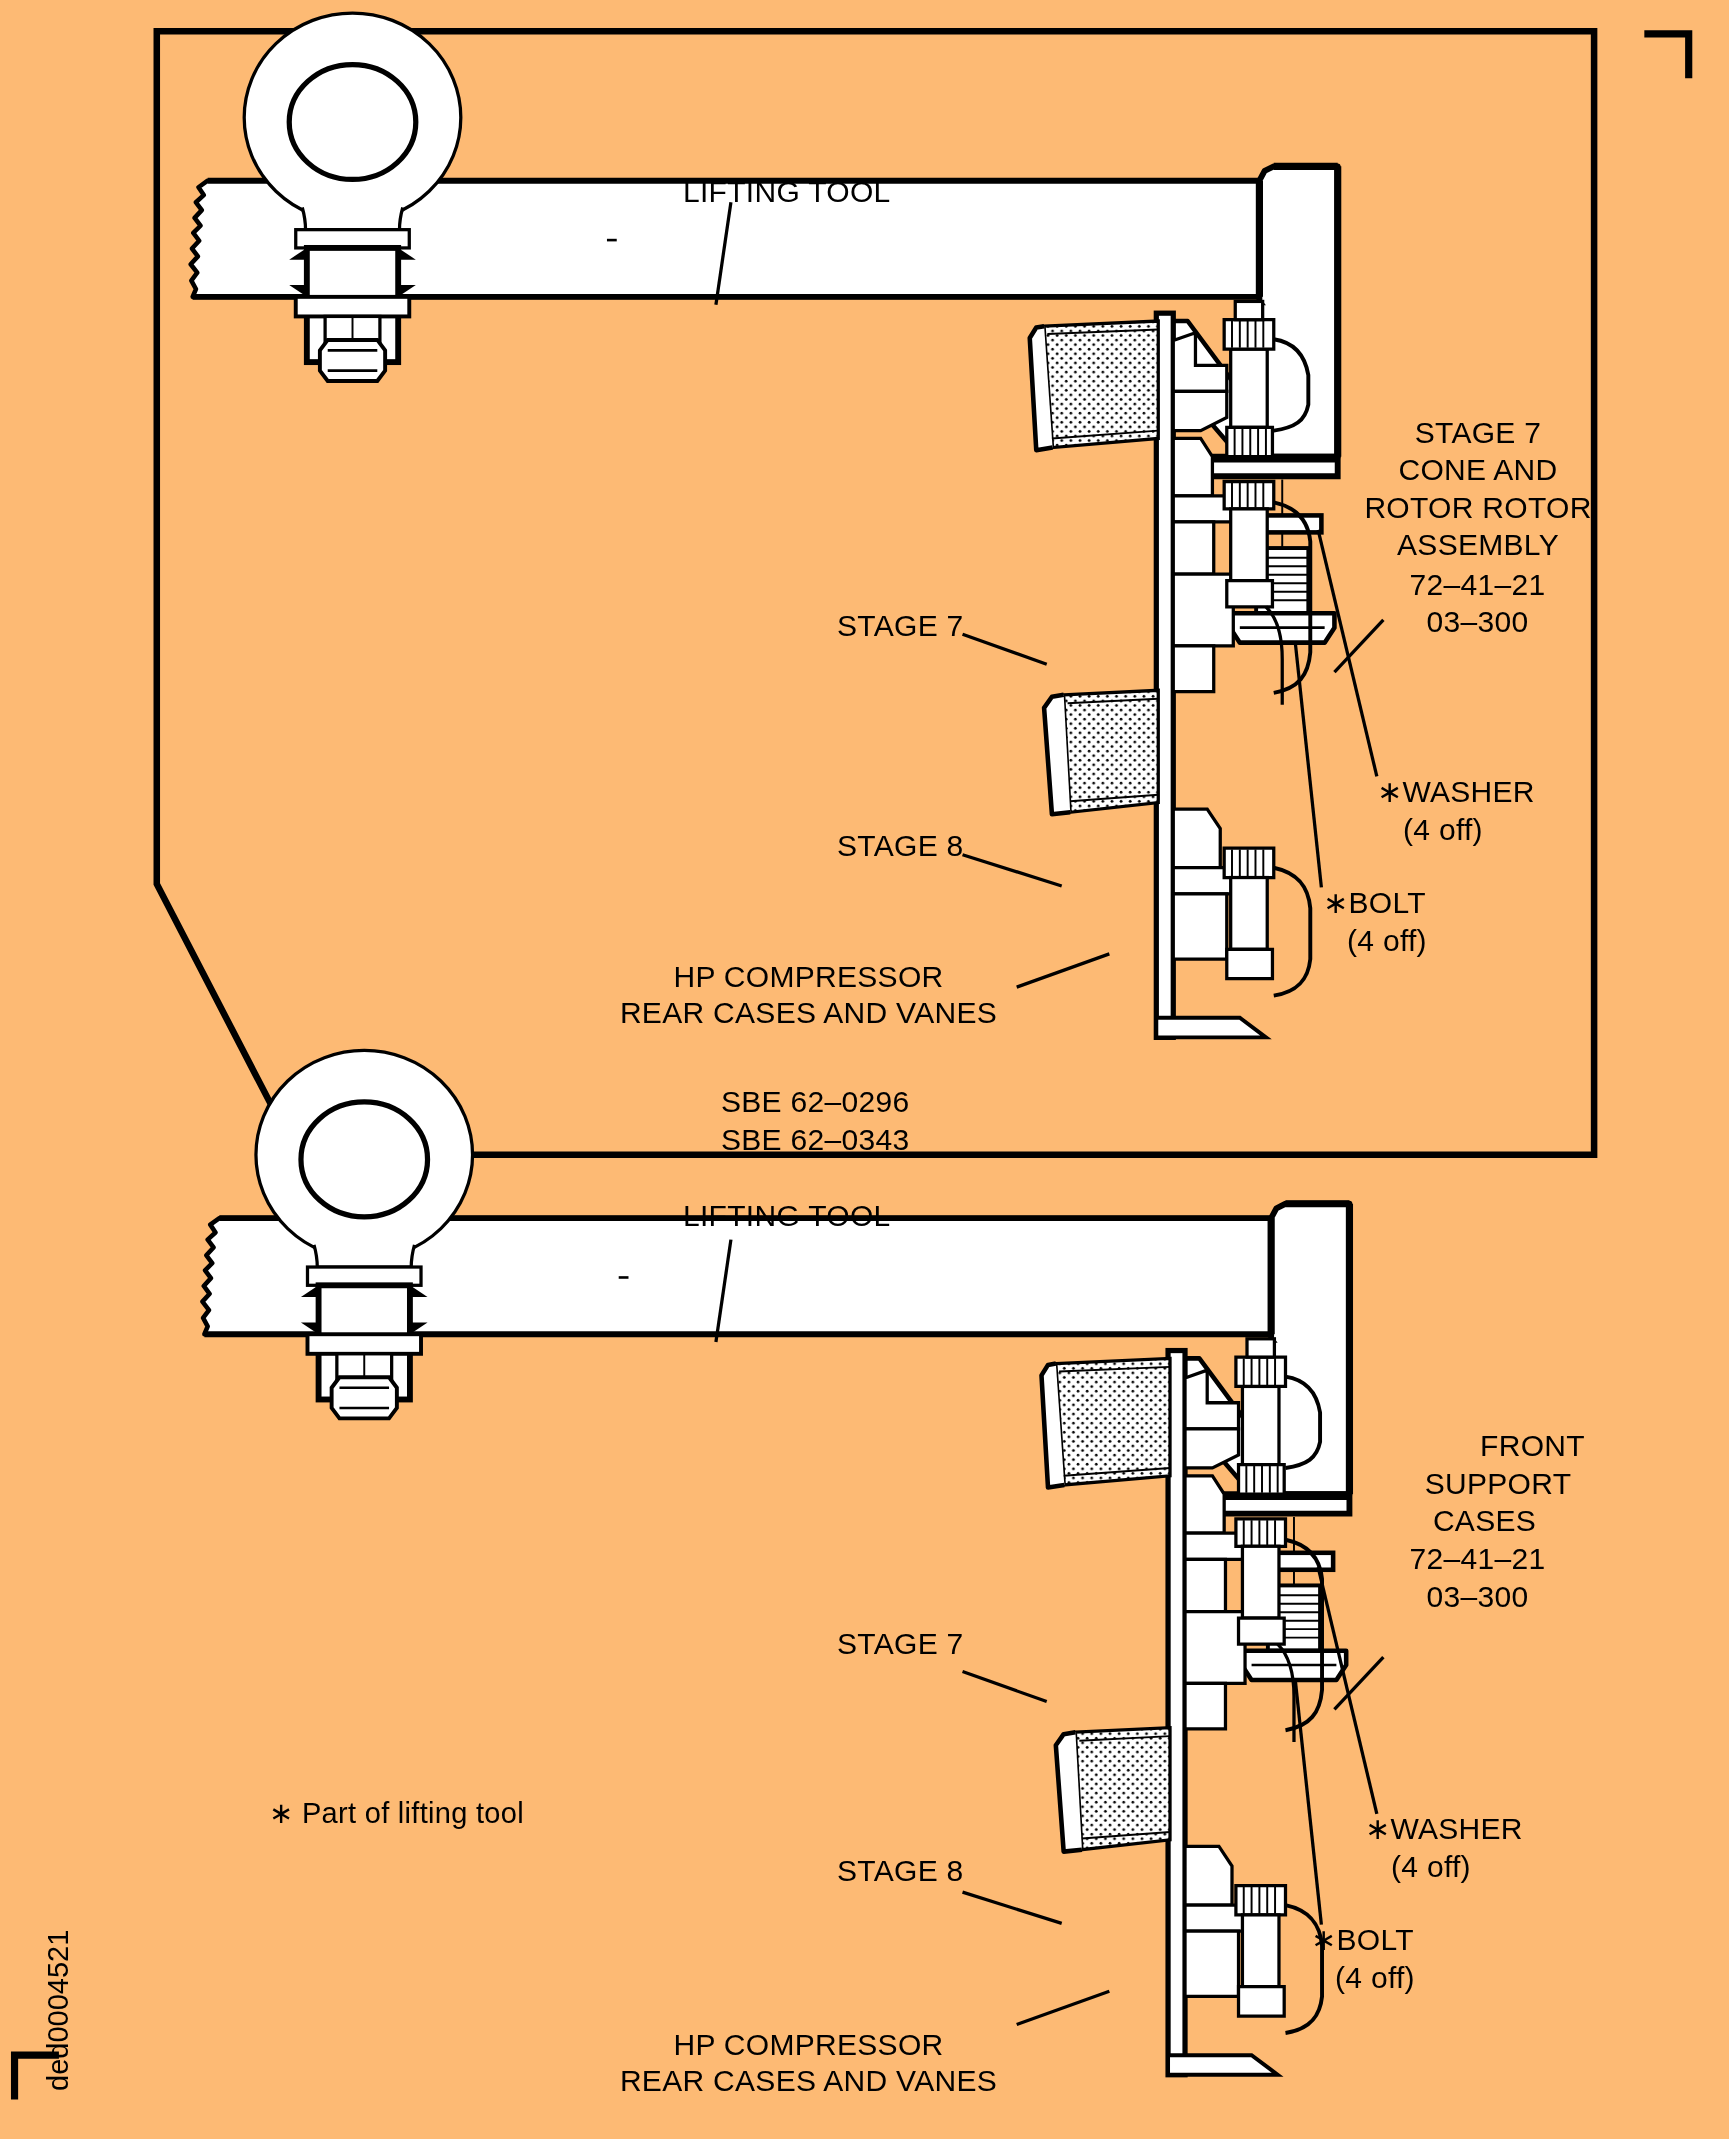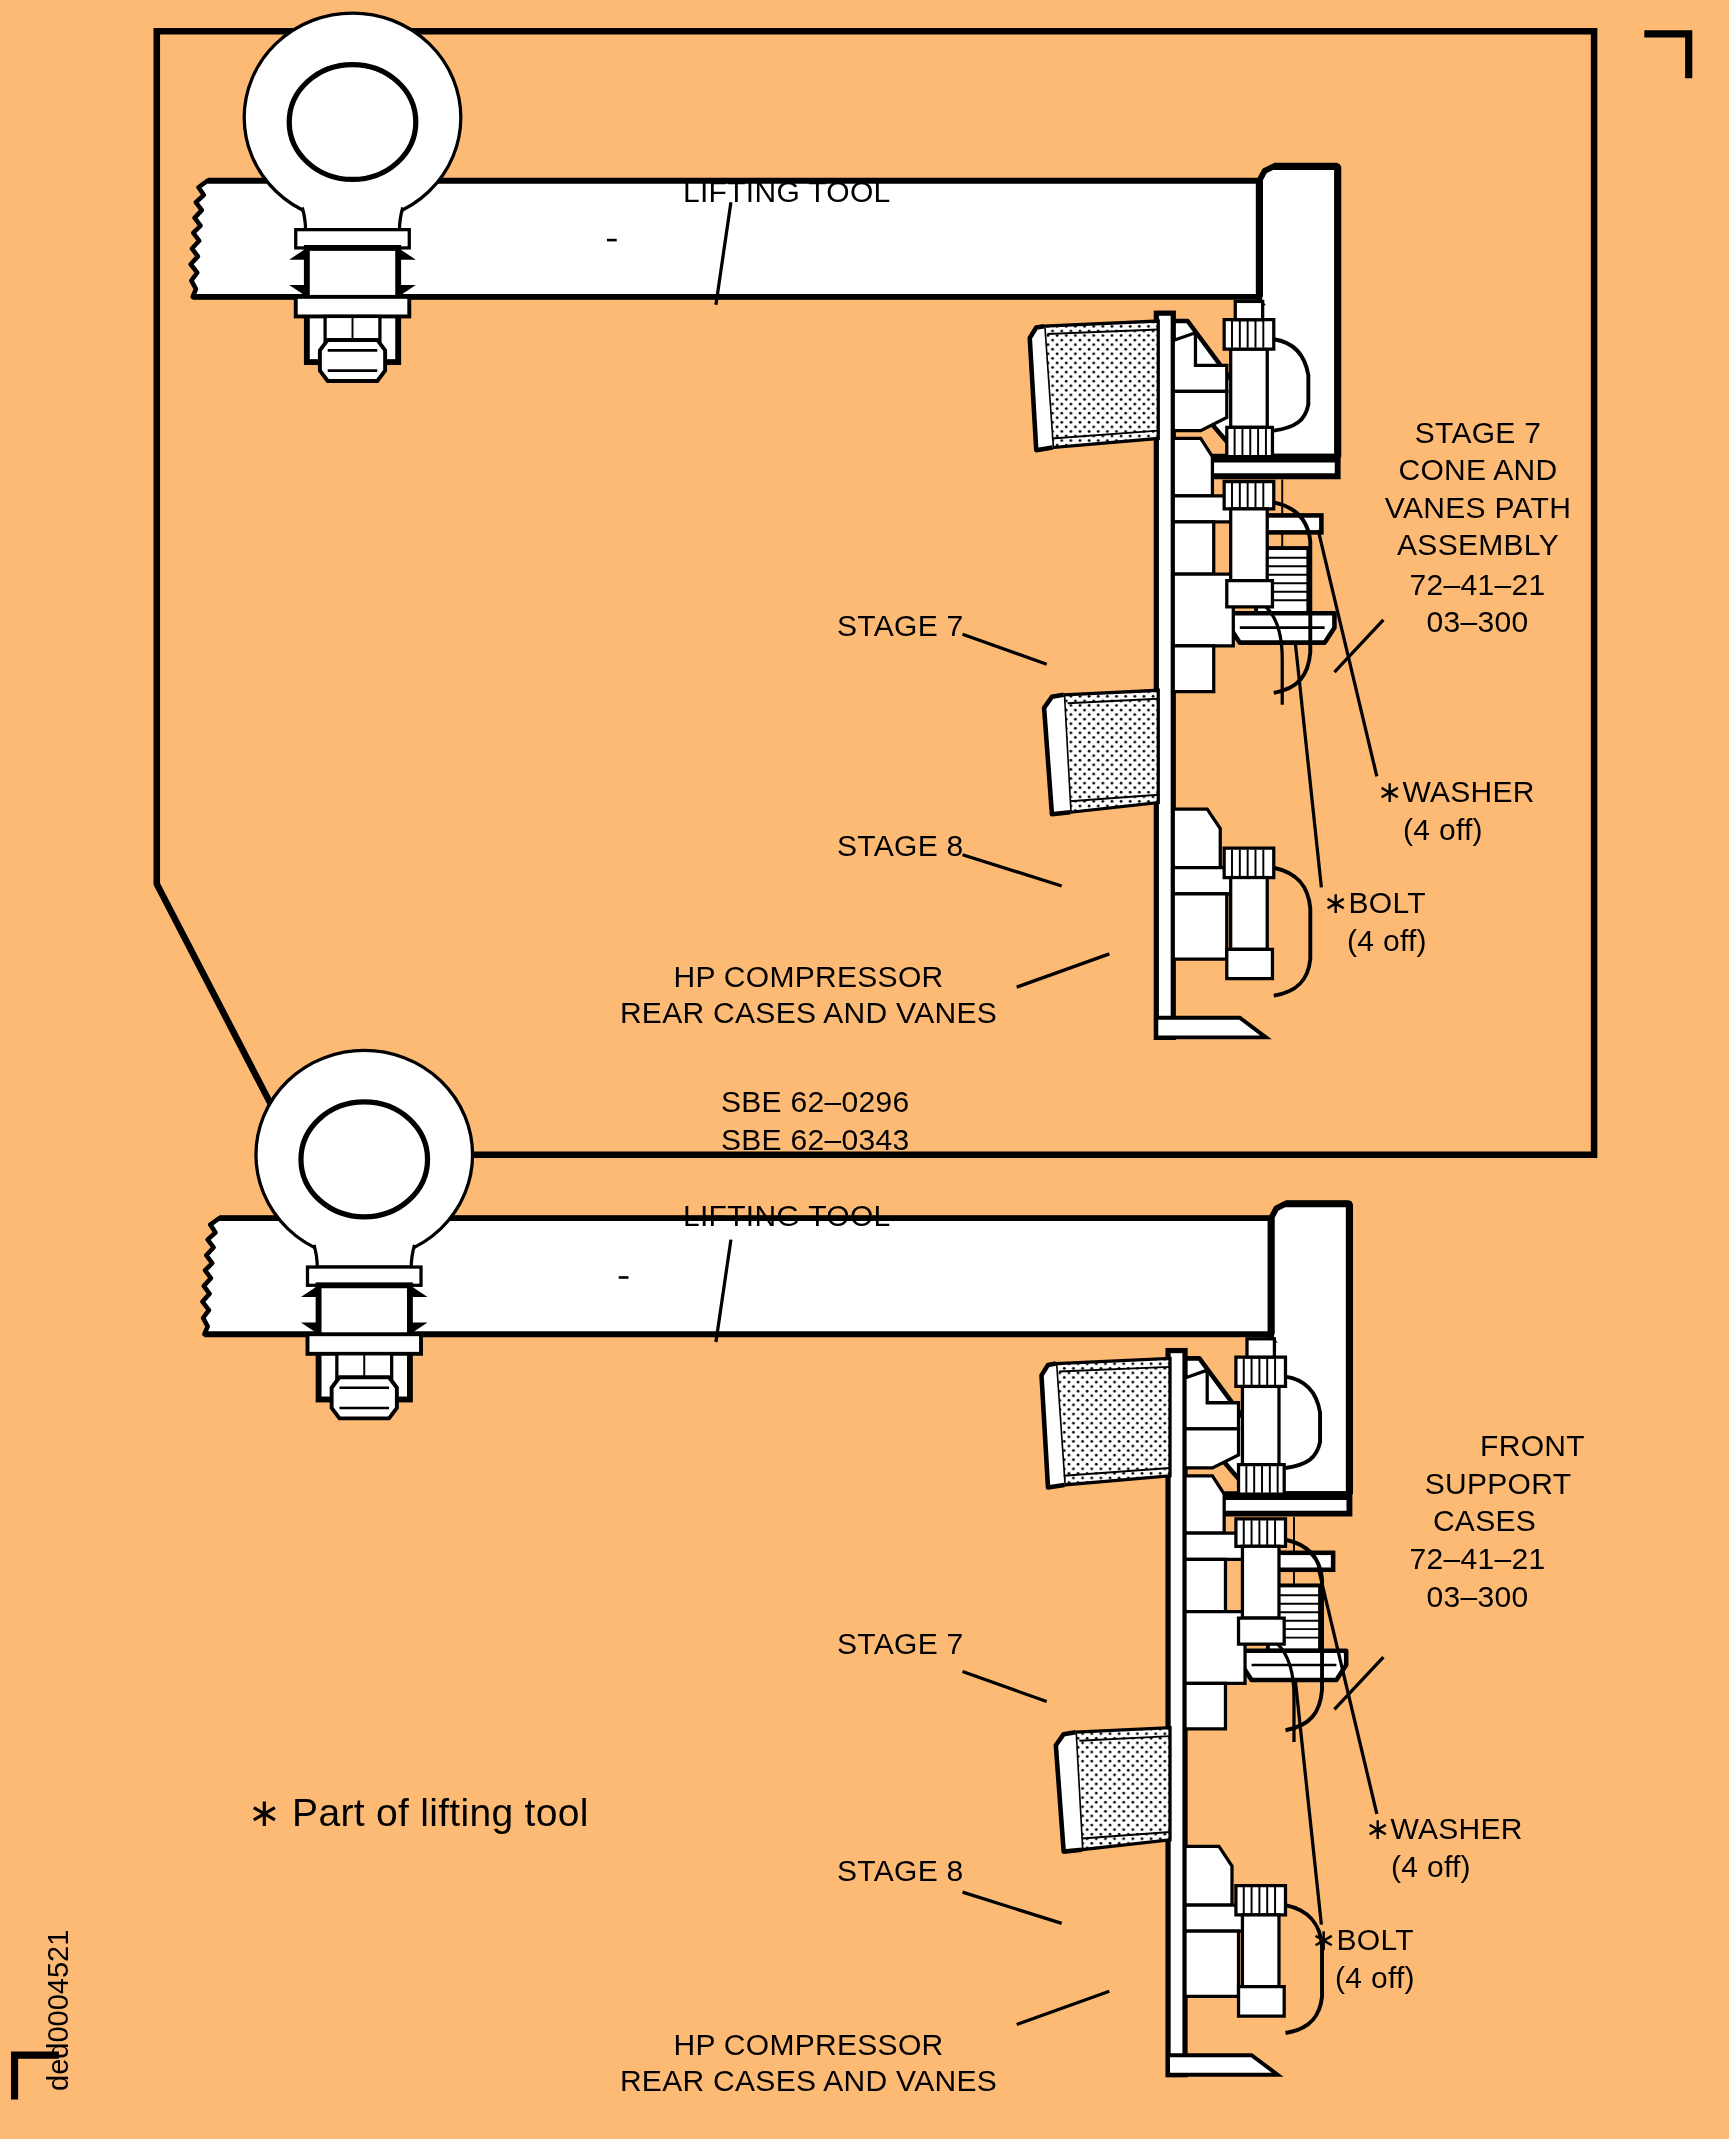--- a/index.html
+++ b/index.html
@@ -25,21 +25,21 @@
   .lbl{
     position:absolute;
     font-size:30px;
     line-height:38px;
     letter-spacing:0.3px;
     white-space:pre;
     color:#000;
   }
   .lbl.ctr{ text-align:center; }
   .lbl.lft{ text-align:left; }
-  .mixed{ font-size:39px; }
+  .mixed{ font-size:29px;margin-left:21px; }
   .vertlabel{
     position:absolute;
     font-size:29px;
     white-space:nowrap;
     transform-origin:left top;
     transform:rotate(-90deg);
   }
 </style>
 </head>
 <body>
@@ -239,21 +239,21 @@
 
   <div class="lbl lft" style="left:837px; top:607px;">STAGE 7</div>
 
   <div class="lbl lft" style="left:837px; top:827px;">STAGE 8</div>
 
   <div class="lbl ctr" style="left:603px; top:958px; width:411px;">HP COMPRESSOR</div>
   <div class="lbl ctr" style="left:603px; top:994px; width:411px;">REAR CASES AND VANES</div>
 
   <div class="lbl ctr" style="left:1377px; top:414px; width:202px;">STAGE 7</div>
   <div class="lbl ctr" style="left:1377px; top:451px; width:202px;">CONE AND</div>
-  <div class="lbl ctr" style="left:1364px; top:489px; width:228px;">VANES PATH</div>
+  <div class="lbl ctr" style="left:1364px; top:489px; width:228px;">ROTOR ROTOR</div>
   <div class="lbl ctr" style="left:1364px; top:526px; width:228px;">ASSEMBLY</div>
   <div class="lbl ctr" style="left:1370px; top:566px; width:215px;">72–41–21</div>
   <div class="lbl ctr" style="left:1370px; top:603px; width:215px;">03–300</div>
 
   <div class="lbl lft" style="left:1377px; top:773px;">∗WASHER</div>
   <div class="lbl lft" style="left:1403px; top:811px;">(4 off)</div>
 
   <div class="lbl lft" style="left:1323px; top:884px;">∗BOLT</div>
   <div class="lbl lft" style="left:1347px; top:922px;">(4 off)</div>
 

